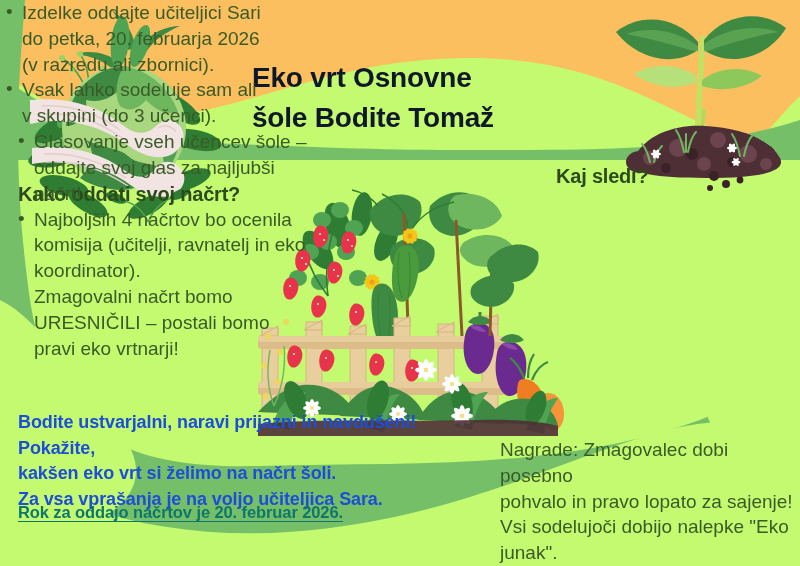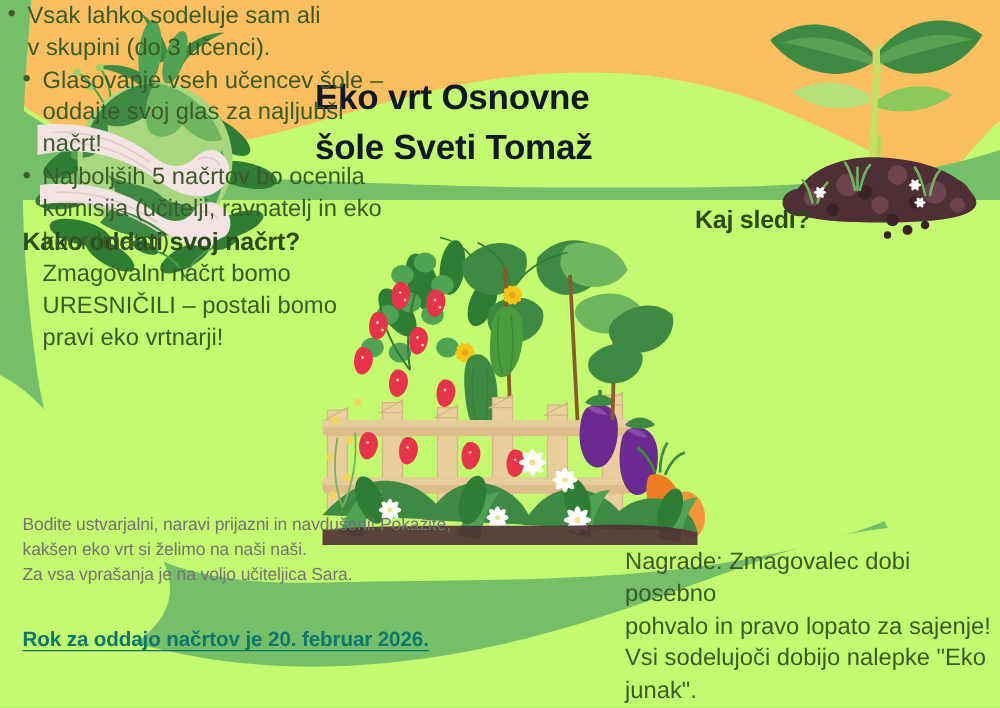--- a/index.html
+++ b/index.html
@@ -36,21 +36,21 @@
     content:"•";position:absolute;left:6px;top:-1px;font-size:19px;color:#3a5a27;
   }
   ul.bullets li.nb::before{content:"";}
 
   #left-list{left:20px;top:222px;width:270px;}
   #right-list{left:500px;top:195px;width:296px;margin-left:12px;}
   #right-note{left:500px;top:437px;width:300px;font-size:19px;line-height:1.36;color:#3a5a27;}
 
   #bold-block{
     left:18px;top:410px;width:470px;
-    font-size:14px;font-weight:normal;line-height:1.42;color:#737373;letter-spacing:-0.1px;
+    font-size:18px;font-weight:bold;line-height:1.42;color:#1d4ed8;letter-spacing:-0.1px;
   }
   #deadline{
     left:18px;top:503px;width:420px;
     font-size:16.5px;font-weight:bold;color:#0f766e;
     text-decoration:underline;text-underline-offset:3px;letter-spacing:-0.1px;
   }
   .line{display:block;}
 </style>
 </head>
 <body>
@@ -437,42 +437,43 @@
       </g>
       <g stroke="#6fb75f" stroke-width="1.4" fill="none">
         <path d="M16,220 C10,204 8,186 12,164"></path>
           <path d="M16,220 C24,202 28,182 26,160"></path>
       </g>
     </g>
   </svg>
 
   <div class="txt" id="title">
     <span class="line">Eko vrt Osnovne</span>
-    <span class="line">šole Sveti Tomaž</span>
+    <span class="line">šole Bodite Tomaž</span>
   </div>
 
   <div class="txt head" id="left-head">Kako oddati svoj načrt?</div>
 
   <ul class="bullets" id="left-list">
+    <li>Izdelke oddajte učiteljici Sari do petka, 20. februarja 2026 (v razredu ali zbornici).</li>
     <li>Vsak lahko sodeluje sam ali v skupini (do 3 učenci).</li>
   </ul>
 
   <div class="txt" id="bold-block">
     <span class="line">Bodite ustvarjalni, naravi prijazni in navdušeni! Pokažite,</span>
-    <span class="line">kakšen eko vrt si želimo na naši naši.</span>
+    <span class="line">kakšen eko vrt si želimo na načrt šoli.</span>
     <span class="line">Za vsa vprašanja je na voljo učiteljica Sara.</span>
   </div>
 
   <div class="txt" id="deadline">Rok za oddajo načrtov je 20.  februar 2026.</div>
 
   <div class="txt head" id="right-head">Kaj sledi?</div>
 
   <ul class="bullets" id="right-list">
     <li>Glasovanje vseh učencev šole – oddajte svoj glas za najljubši načrt!</li>
-    <li>Najboljših 5 načrtov bo ocenila komisija (učitelji, ravnatelj in eko koordinator).</li>
+    <li>Najboljših 4 načrtov bo ocenila komisija (učitelji, ravnatelj in eko koordinator).</li>
     <li class="nb">Zmagovalni načrt bomo URESNIČILI – postali bomo pravi eko vrtnarji!</li>
   </ul>
 
   <div class="txt" id="right-note">
     <span class="line">Nagrade: Zmagovalec dobi posebno</span>
     <span class="line">pohvalo in pravo lopato za sajenje!</span>
     <span class="line">Vsi sodelujoči dobijo nalepke "Eko</span>
     <span class="line">junak".</span>
   </div>
 

